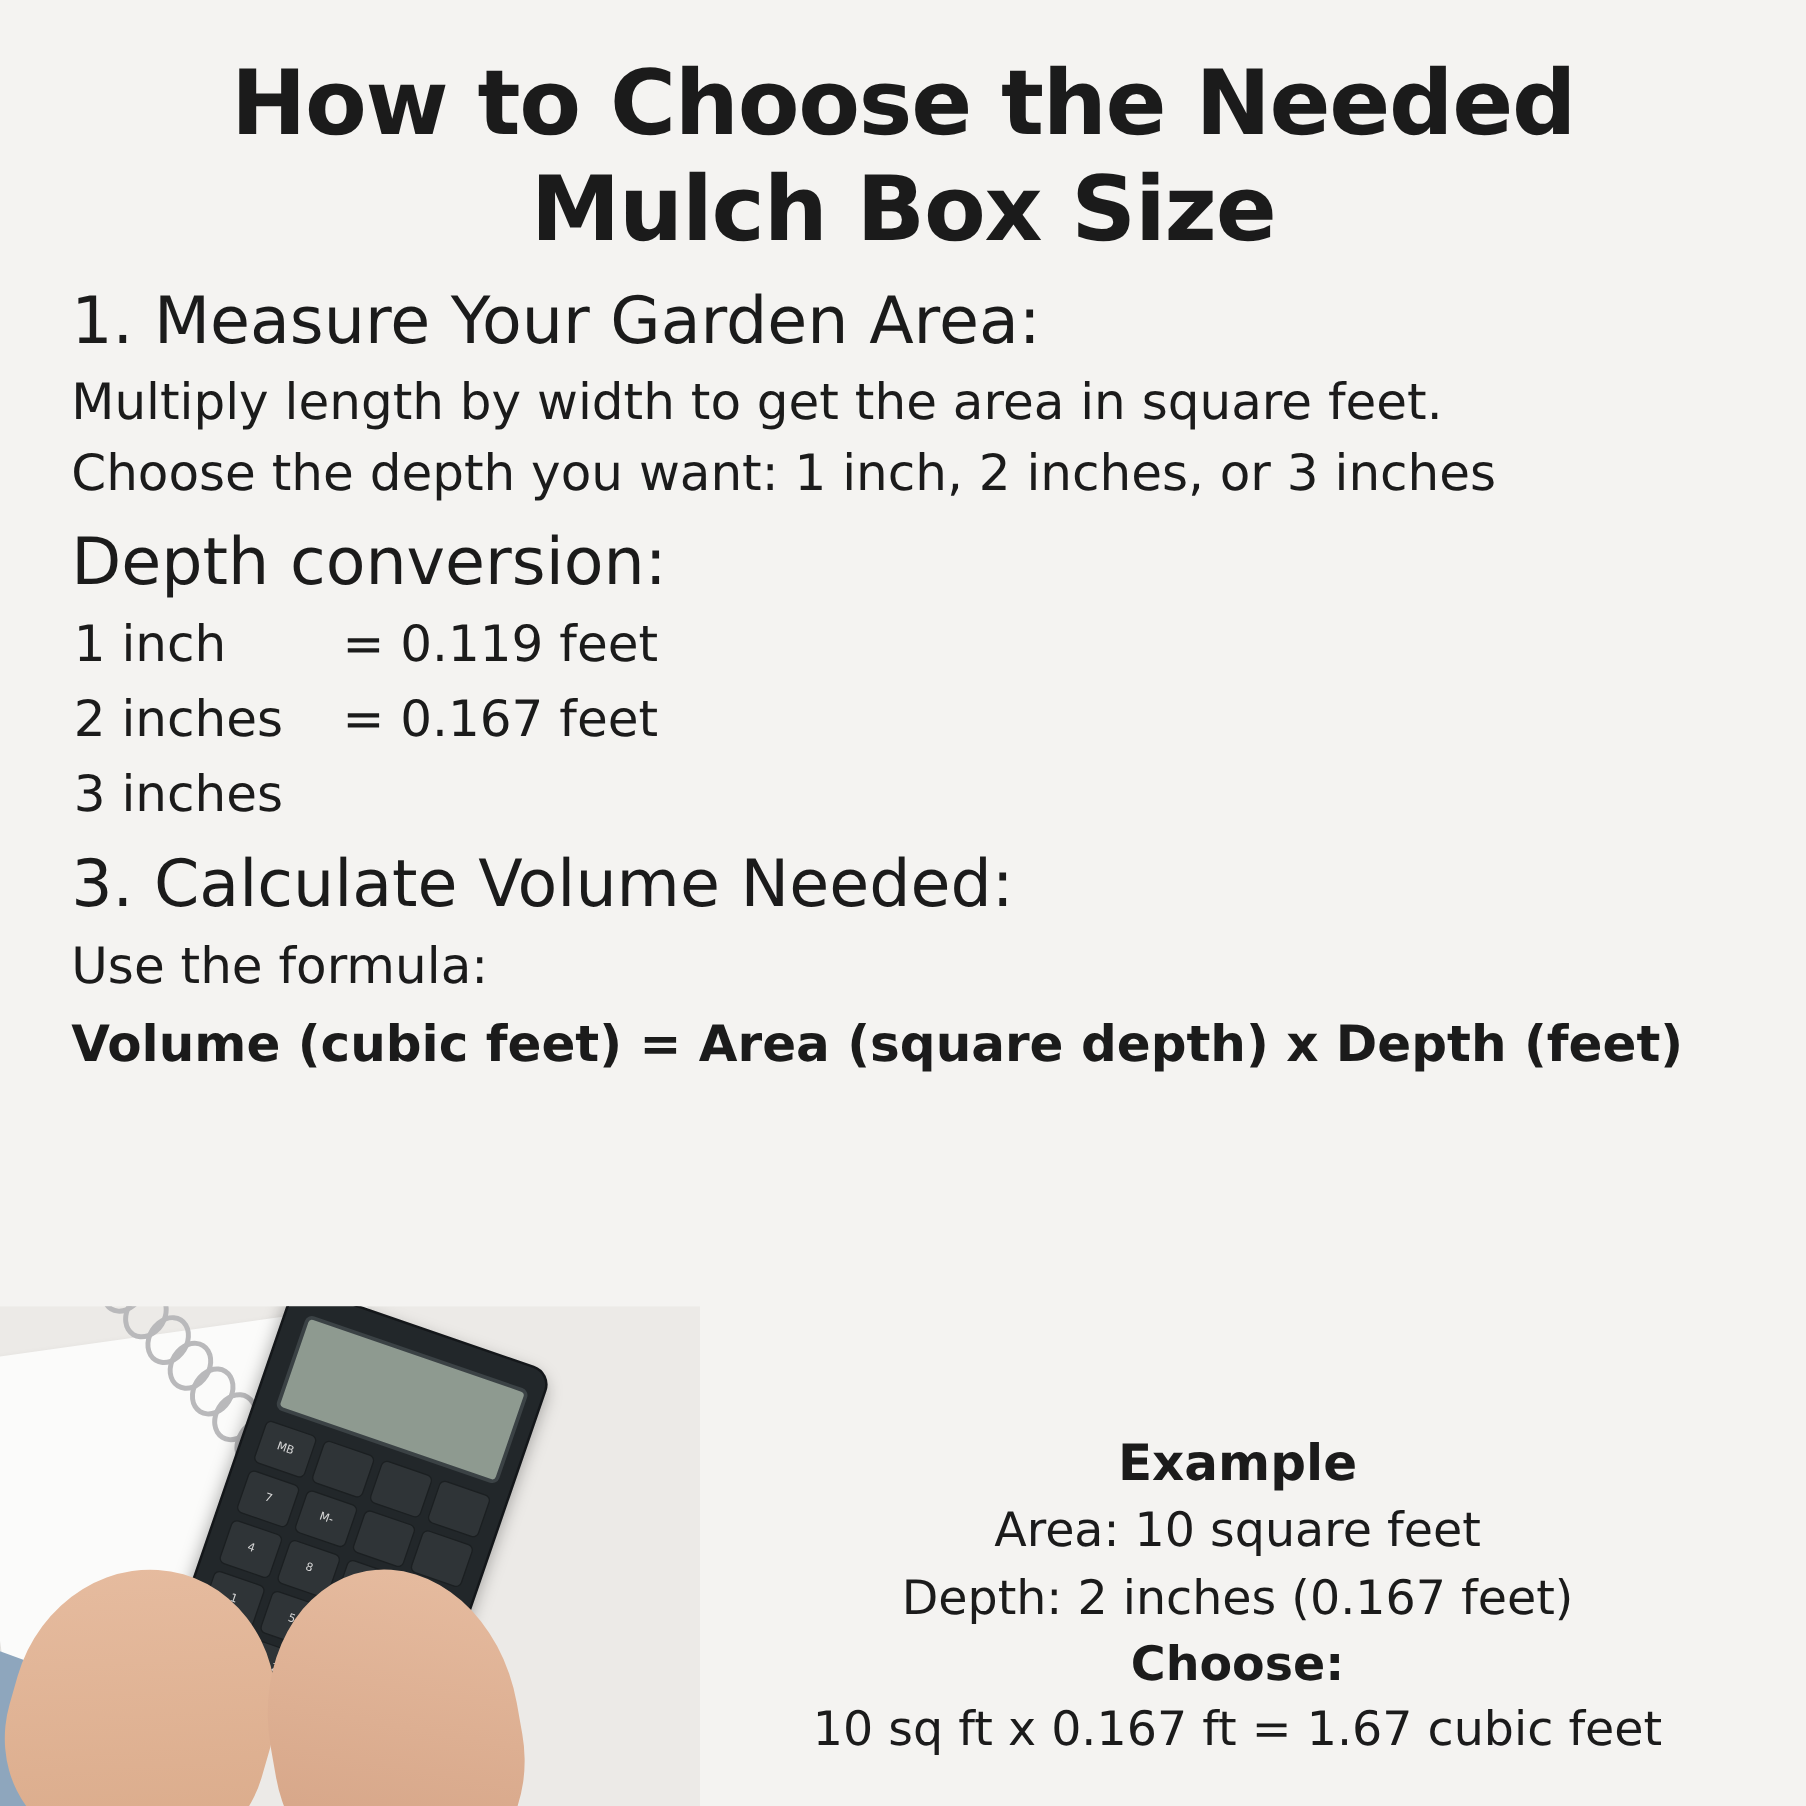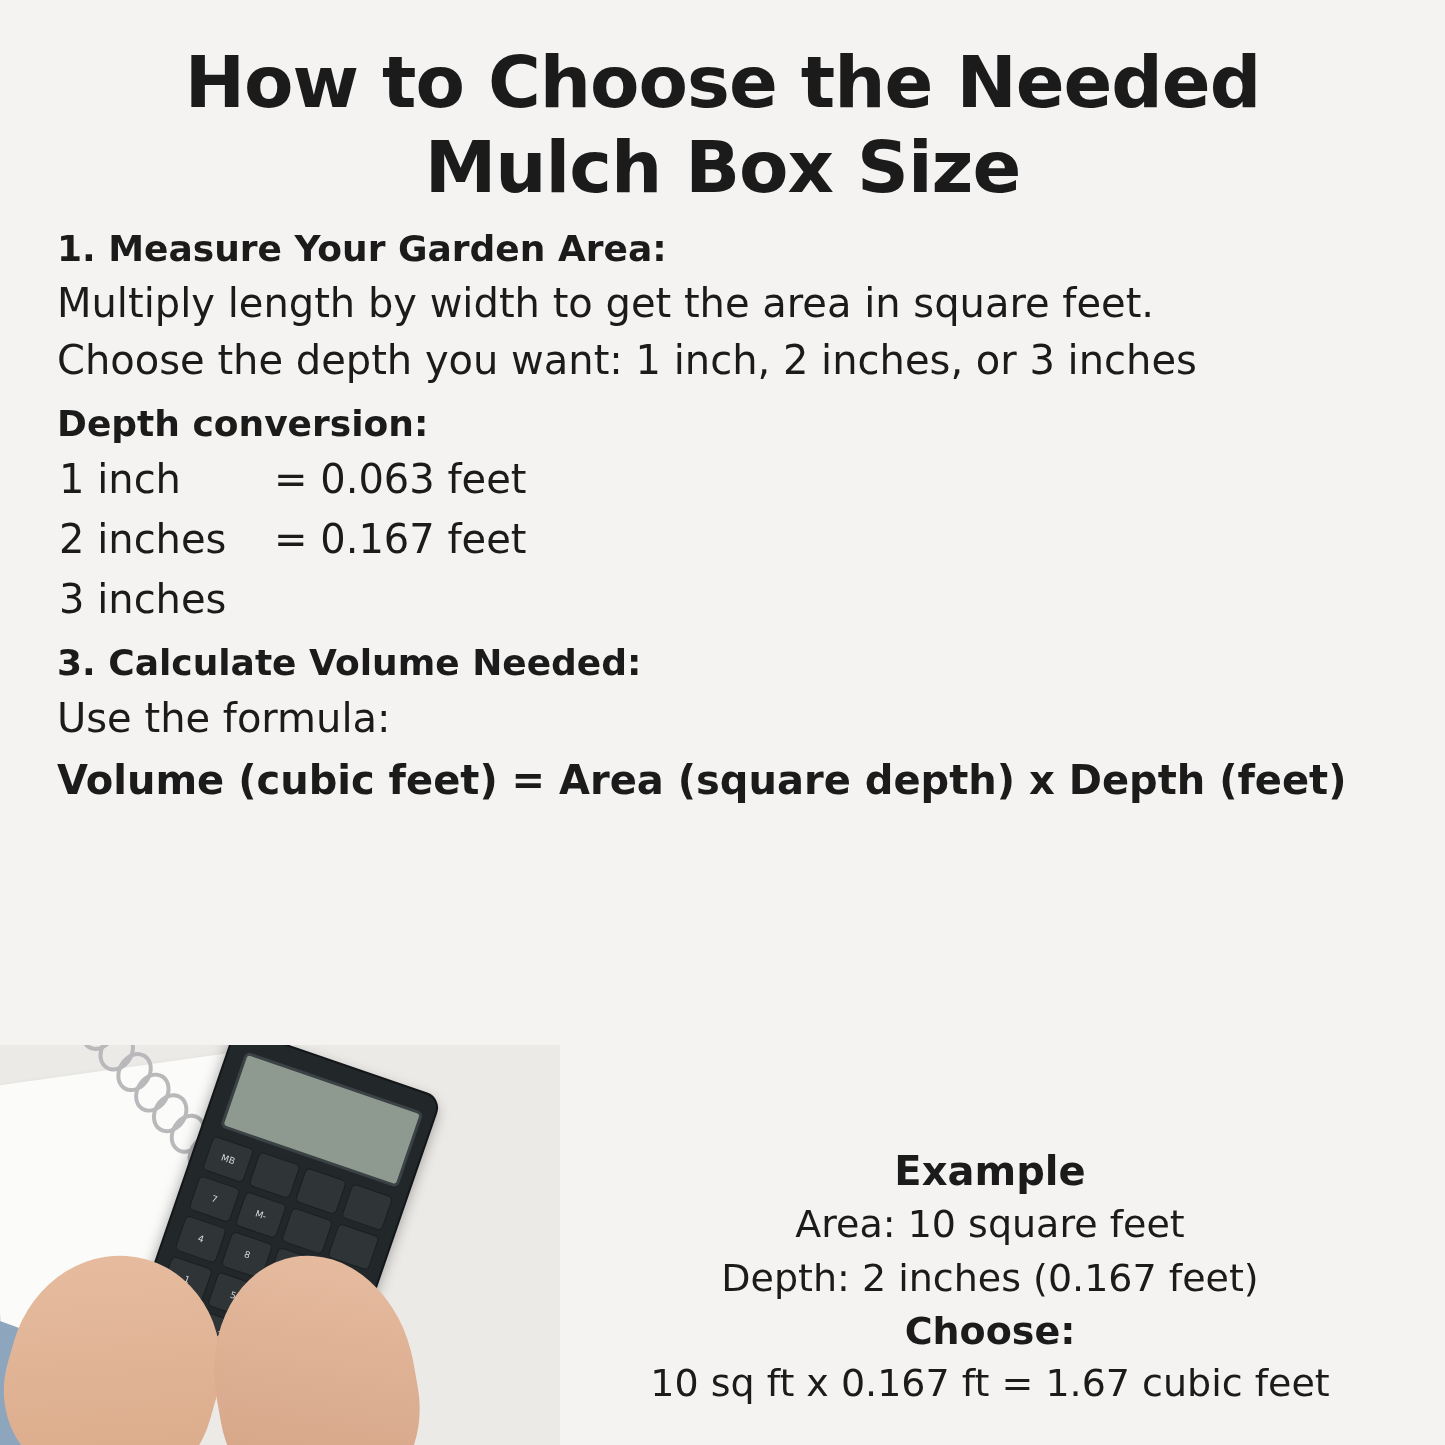--- a/index.html
+++ b/index.html
@@ -27,22 +27,22 @@
     font-weight: bold;
     line-height: 1.18;
     text-align: center;
     letter-spacing: -1px;
     margin: 10px 0 18px 0;
   }
   .steps {
     margin-top: 6px;
   }
   .step-head {
-    font-size: 36px;
-    font-weight: bold;
+    font-size: 52px;
+    font-weight: normal;
     margin: 18px 0 10px 2px;
     line-height: 1.15;
   }
   .step-body {
     font-size: 40px;
     font-weight: normal;
     margin: 0 0 8px 2px;
     line-height: 1.22;
   }
   .conv-row {
@@ -237,21 +237,21 @@
 
     <div class="step-head">1. Measure Your Garden Area:</div>
     <div class="step-body">Multiply length by width to get the area in square feet.</div>
 
     <div class="step-body">Choose the depth you want: 1 inch, 2 inches, or 3 inches</div>
 
     <div class="step-head">Depth conversion:</div>
 
     <div class="conv-row">
       <span class="conv-label">1 inch</span>
-      <span class="conv-value">= 0.063 feet</span>
+      <span class="conv-value">= 0.119 feet</span>
     </div>
     <div class="conv-row">
       <span class="conv-label">2 inches</span>
       <span class="conv-value">= 0.167 feet</span>
     </div>
     <div class="conv-row">
       <span class="conv-label">3 inches</span>
     </div>
 
     <div class="step-head">3. Calculate Volume Needed:</div>

